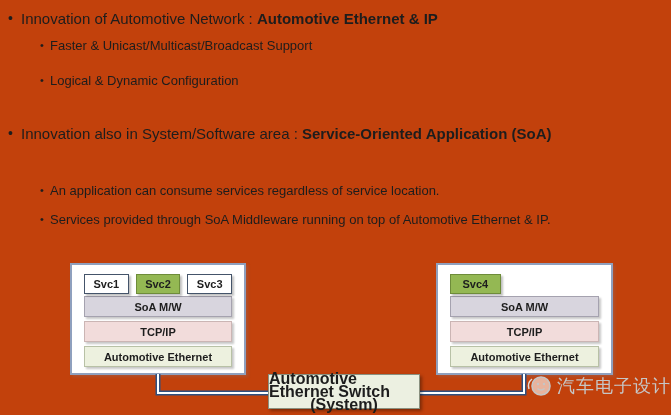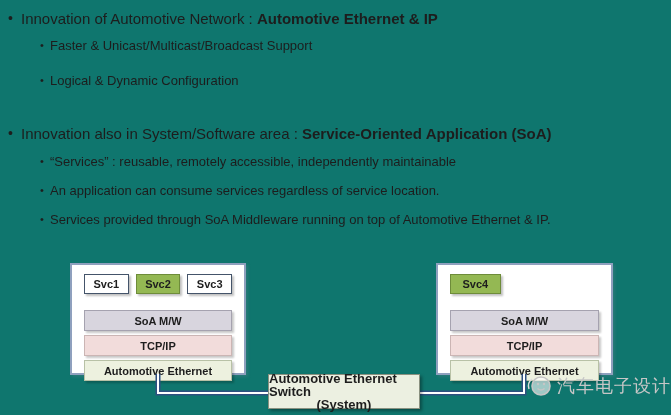--- a/index.html
+++ b/index.html
@@ -1,37 +1,37 @@
 <!DOCTYPE html>
 <html><head>
 <meta charset="utf-8">
 <style>
   html,body{margin:0;padding:0;}
   body{
     width:671px;height:415px;background:#ffffff;overflow:hidden;position:relative;
     font-family:"Liberation Sans", sans-serif;color:#1d1d1d;
   }
-  .slide{position:absolute;inset:0;width:671px;height:415px;background:#0f766e;}
+  .slide{position:absolute;inset:0;width:671px;height:415px;background:#c2410c;}
 
   
   .bullet{position:absolute;display:flex;align-items:flex-start;white-space:nowrap;color:#1d1d1d;}
   .bullet .marker{flex:0 0 auto;}
   .bullet .marker::before{content:"\2022";}
   .l1{left:8px;font-size:15px;line-height:19px;}
   .l1 .marker{width:13px;font-size:14px;}
   .l1 b{font-weight:700;}
   .l2{left:40px;font-size:13px;line-height:17px;justify-content:space-between;}
   .l2 .marker{width:10px;font-size:11px;}
 
   
   .node{
     position:absolute;background:#ffffff;border:2px solid #8FA0BE;box-sizing:border-box;
     padding:9px 12px 0 12px;box-shadow:2px 2px 3px rgba(120,130,150,0.25);
   }
-  .svc-row{display:flex;gap:7px;margin-bottom:16px;align-items:center;}
+  .svc-row{display:flex;gap:7px;margin-bottom:2px;align-items:center;}
   .svc{
     flex:1;height:20px;line-height:19px;text-align:center;background:#ffffff;
     border:1.5px solid #44546A;box-sizing:border-box;font-size:11px;font-weight:700;
     box-shadow:1.5px 1.5px 2px rgba(0,0,0,0.25);
   }
   .svc.green{background:#94B853;border-color:#6E8C3A;}
   .svc.consumer{
     height:28px;line-height:12px;display:flex;align-items:center;justify-content:center;
     padding:0 6px;white-space:normal;
   }
@@ -42,21 +42,21 @@
     box-shadow:1.5px 1.5px 2px rgba(0,0,0,0.22);
   }
   .bar.soa{background:#D8D5DE;border-color:#A5A2AF;}
   .bar.tcp{background:#F2DCDB;border-color:#CBB5B4;}
   .bar.eth{background:#EDF1DF;border-color:#B8C1A6;}
 
   .switch-box{
     position:absolute;left:268px;top:374px;width:152px;height:35px;box-sizing:border-box;
     background:#ECF0E1;border:1px solid #8A9180;box-shadow:2px 2px 3px rgba(0,0,0,0.35);
     display:flex;flex-direction:column;align-items:center;justify-content:center;
-    font-size:13px;font-weight:700;line-height:13px;z-index:3;
+    font-size:16px;font-weight:700;line-height:13px;z-index:3;
   }
   .overlay{position:absolute;left:0;top:0;z-index:1;}
 
   
   .watermark{
     position:absolute;left:524px;top:373px;display:flex;align-items:center;gap:3px;z-index:2;
   }
   .wm-text{font-size:18px;color:#C6C6C6;letter-spacing:1px;font-family:Liberation Sans, sans-serif;}
 </style>
 </head>
@@ -73,24 +73,20 @@
     <span>Faster &amp; Unicast/Multicast/Broadcast Support</span>
   </div>
   <div class="bullet l2" style="top:72px">
     <span class="marker"></span>
     <span>Logical &amp; Dynamic Configuration</span>
   </div>
 
   <div class="bullet l1" style="top:124px">
     <span class="marker"></span>
     <span><span>Innovation also in System/Software area : </span><b>Service-Oriented Application (SoA)</b></span>
-  </div>
-  <div class="bullet l2" style="top:153px">
-    <span class="marker"></span>
-    <span>“Services” : reusable, remotely accessible, independently maintainable</span>
   </div>
   <div class="bullet l2" style="top:211px">
     <span class="marker"></span>
     <span>Services provided through SoA Middleware running on top of Automotive Ethernet &amp; IP.</span>
   </div>
   <div class="bullet l2" style="top:182px">
     <span class="marker"></span>
     <span>An application can consume services regardless of service location.</span>
   </div>
 

